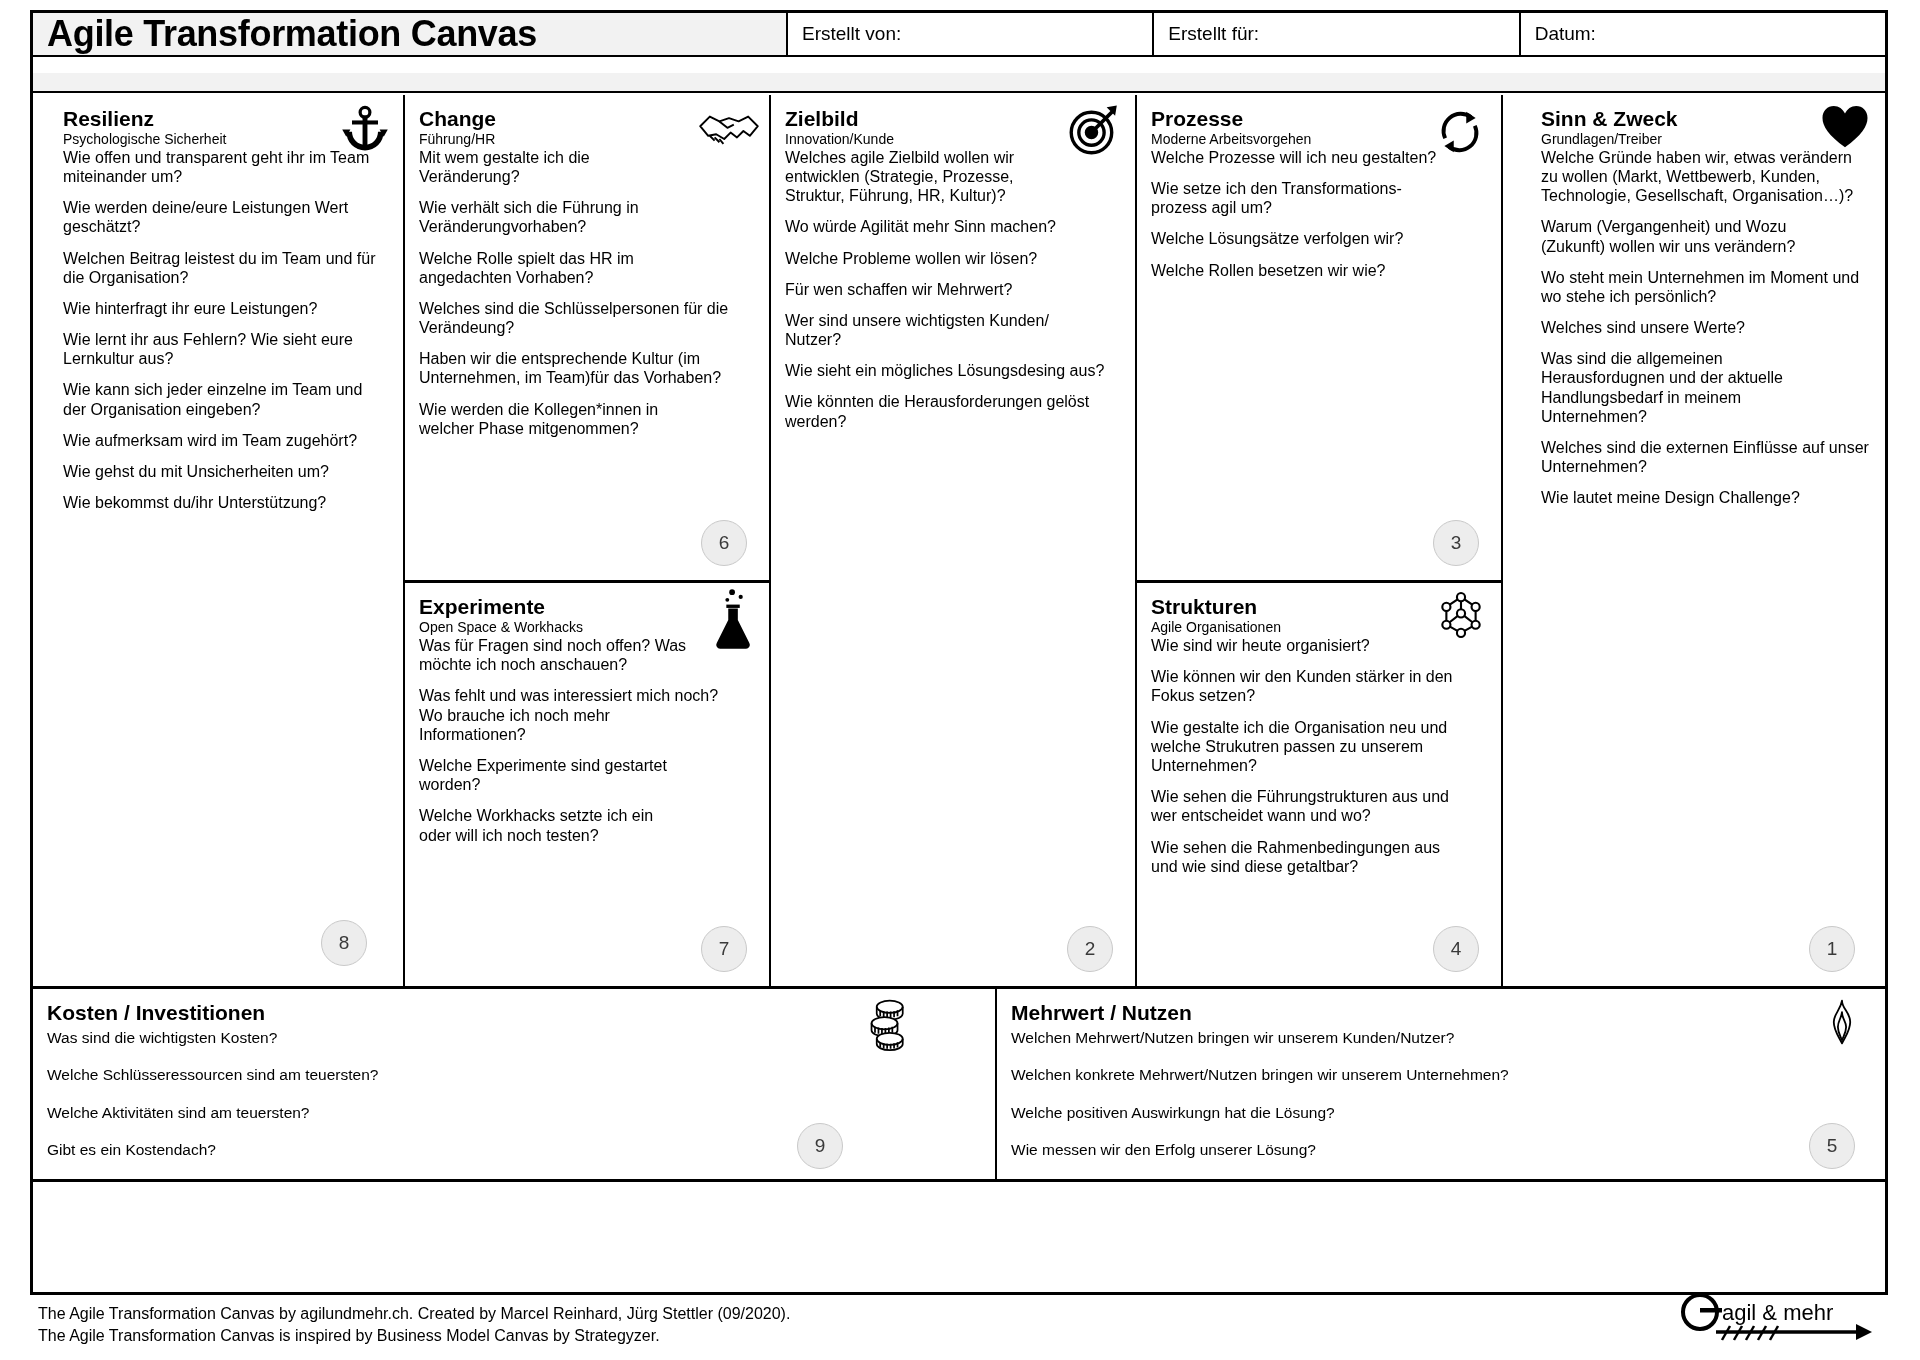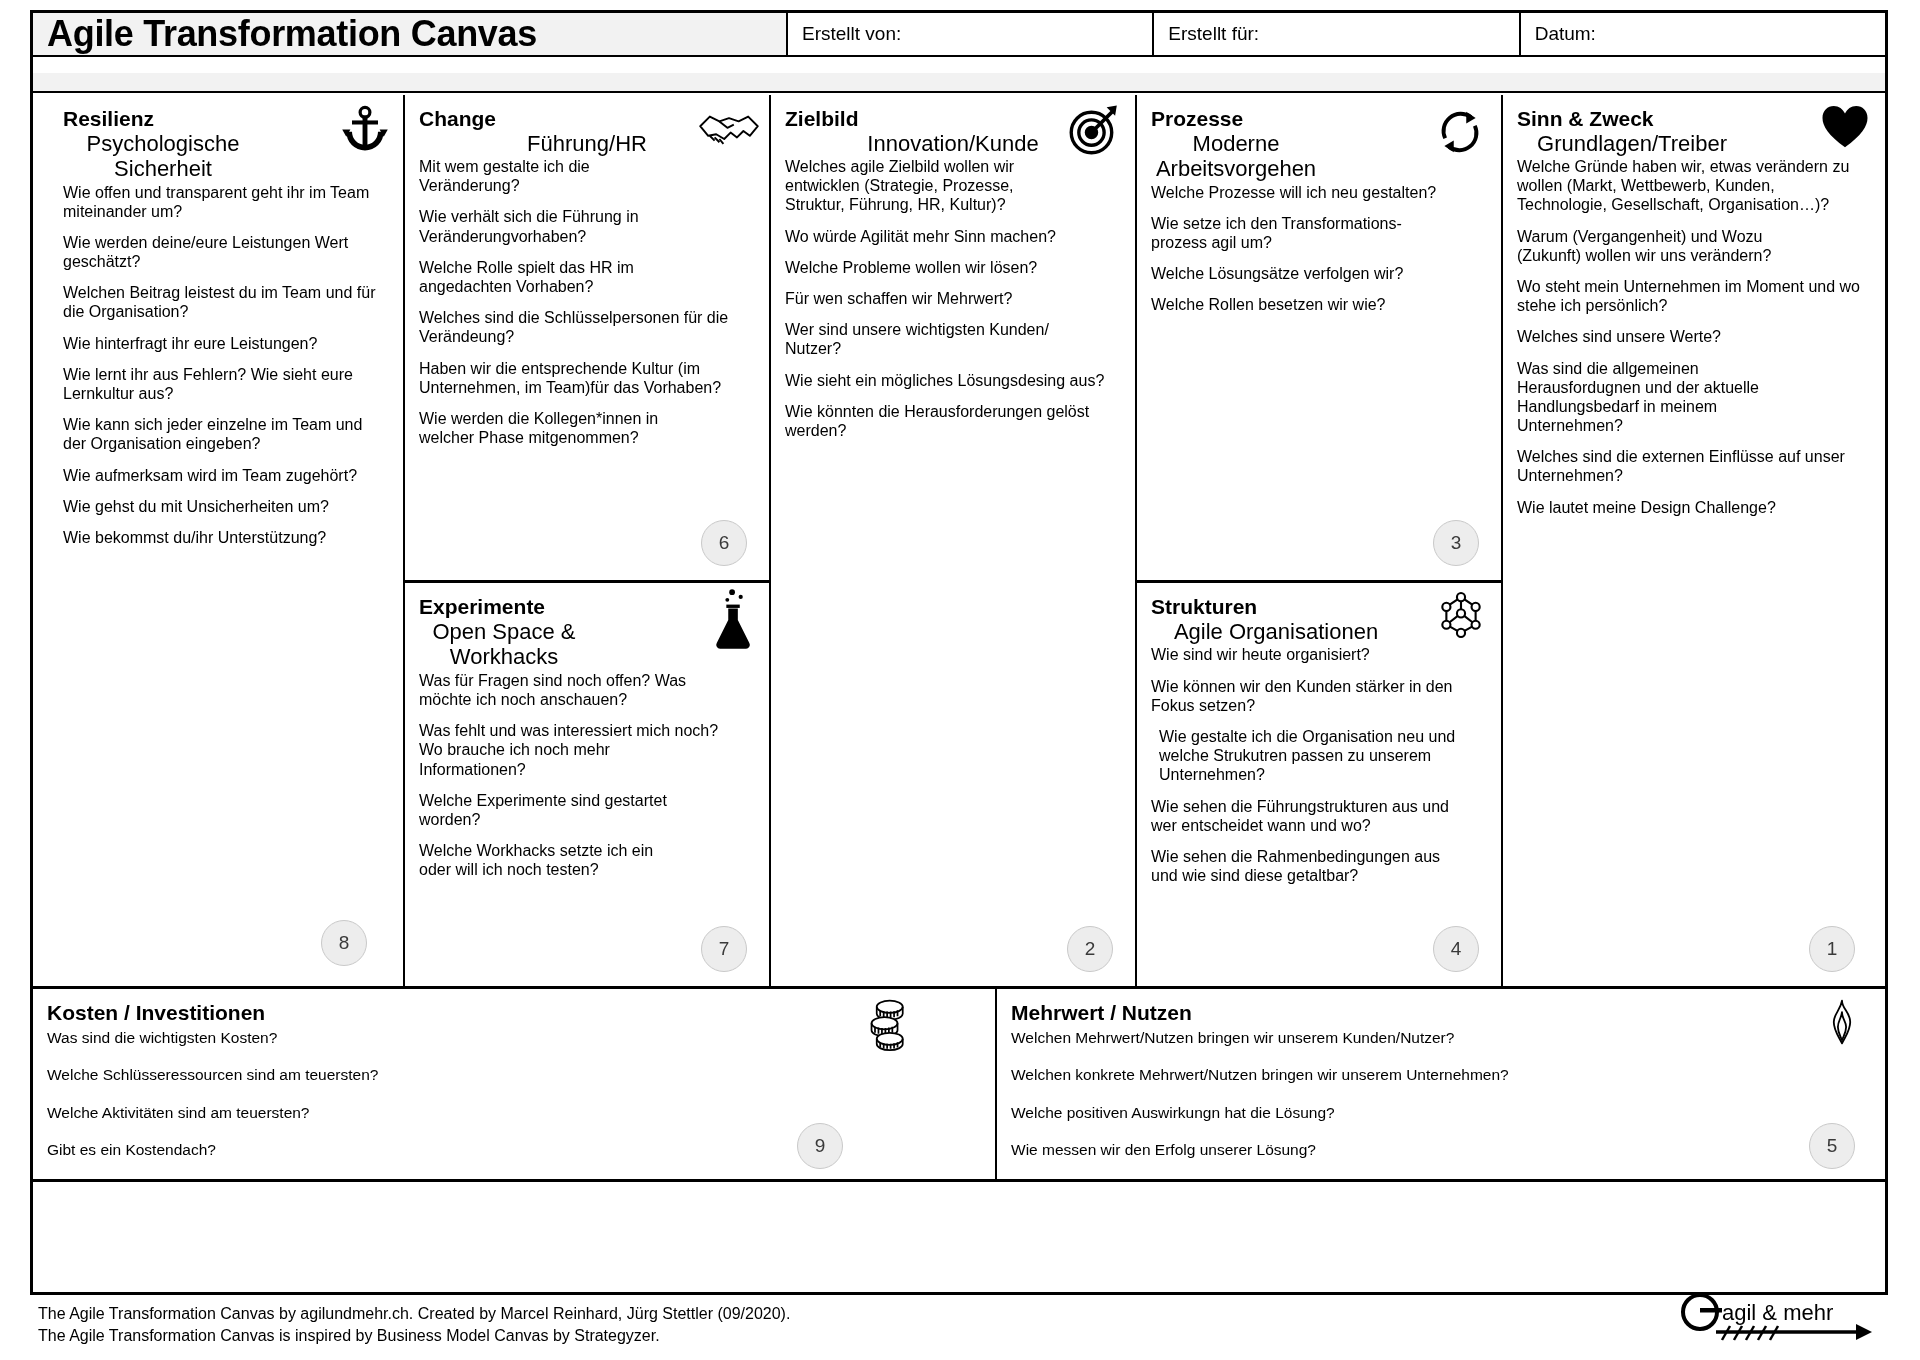--- a/index.html
+++ b/index.html
@@ -48,38 +48,38 @@
     position:absolute;left:0;top:82px;width:100%;height:894px;
     display:flex;box-sizing:border-box;
     border-bottom:3px solid #000;
   }
   .col{
     box-sizing:border-box;
     border-right:2px solid #000;
     position:relative;
     display:flex;flex-direction:column;
   }
-  .col:last-child{border-right:none;}
+  .col:last-child{border-right:none;padding-left:24px;}
   .c1{width:372px;padding-left:16px;}
   .c2{width:366px;}
   .c3{width:366px;}
   .c4{width:366px;}
   .c5{width:382px;}
   .cell{
     position:relative;
     box-sizing:border-box;
     padding:12px 14px 0 14px;
     overflow:hidden;
   }
   .cell.top-split{border-bottom:3px solid #000;}
   .h1{
     font-size:21px;font-weight:bold;line-height:1.12;margin:0;
   }
   .h2{
-    font-size:22px;font-weight:normal;line-height:1.16;margin:0 0 1px 0;text-align:center;
+    font-size:14px;font-weight:normal;line-height:1.16;margin:0 0 1px 0;
   }
   .q{
     font-size:16px;line-height:1.2;margin:0 0 12px 0;
     max-width:330px;
   }
   .q.first{margin-top:0;}
   .icon{
     position:absolute;right:12px;top:10px;
     width:52px;height:52px;
     pointer-events:none;
@@ -261,21 +261,21 @@
             <circle cx="14" cy="44" r="5" fill="#fff"></circle>
             <circle cx="50" cy="44" r="5" fill="#fff"></circle>
             <circle cx="32" cy="54" r="5" fill="#fff"></circle>
             <circle cx="32" cy="30" r="5" fill="#fff"></circle>
           </svg>
         </div>
         <div class="h1">Strukturen</div>
         <div class="h2" style="max-width:250px;">Agile Organisationen</div>
         <div class="q first">Wie sind wir heute organisiert?</div>
         <div class="q" style="max-width:320px;">Wie können wir den Kunden stärker in den Fokus setzen?</div>
-        <div class="q" style="max-width:320px;margin-left:8px;">Wie gestalte ich die Organisation neu und welche Strukutren passen zu unserem Unternehmen?</div>
+        <div class="q" style="max-width:320px;">Wie gestalte ich die Organisation neu und welche Strukutren passen zu unserem Unternehmen?</div>
         <div class="q" style="max-width:320px;">Wie sehen die Führungstrukturen aus und wer entscheidet wann und wo?</div>
         <div class="q" style="max-width:310px;">Wie sehen die Rahmenbedingungen aus und wie sind diese getaltbar?</div>
         <div class="badge" style="right:22px;bottom:14px;">4</div>
       </div>
     </div>
 
     <div class="col c5">
       <div class="cell" style="height:894px;">
         <div class="icon" style="width:48px;height:44px;right:16px;top:10px;">
           <svg viewBox="0 0 64 58" fill="#000">

